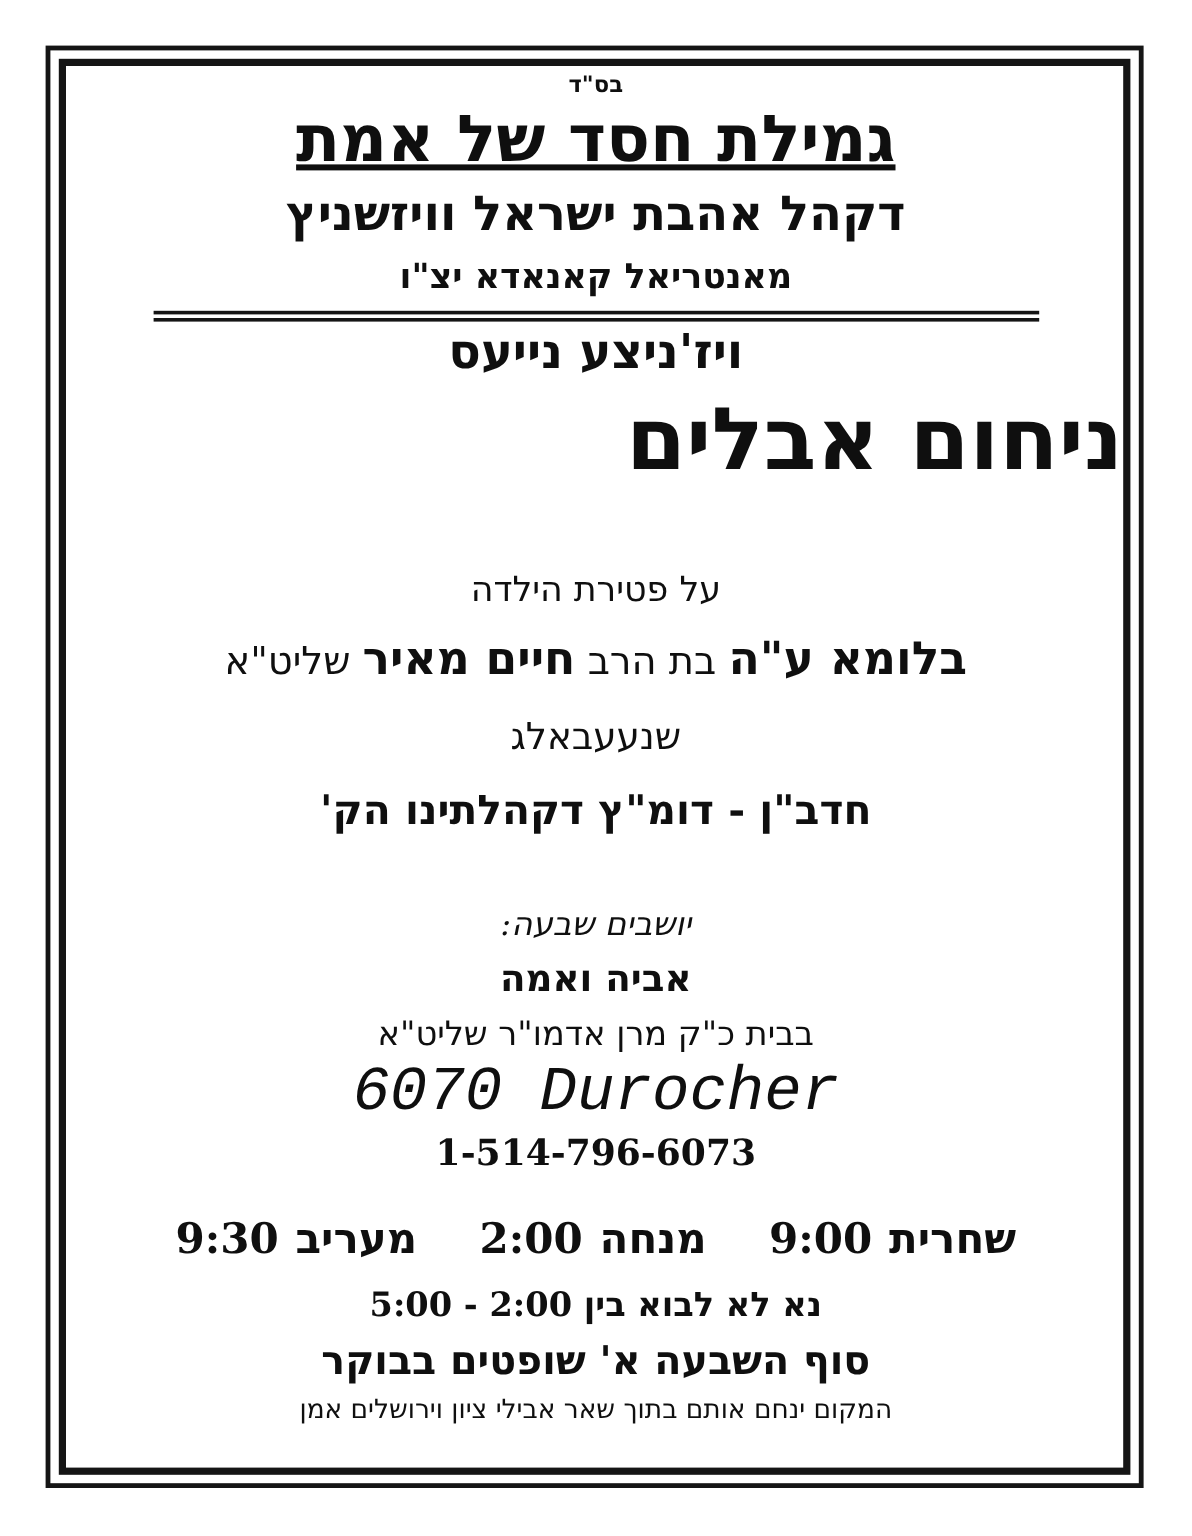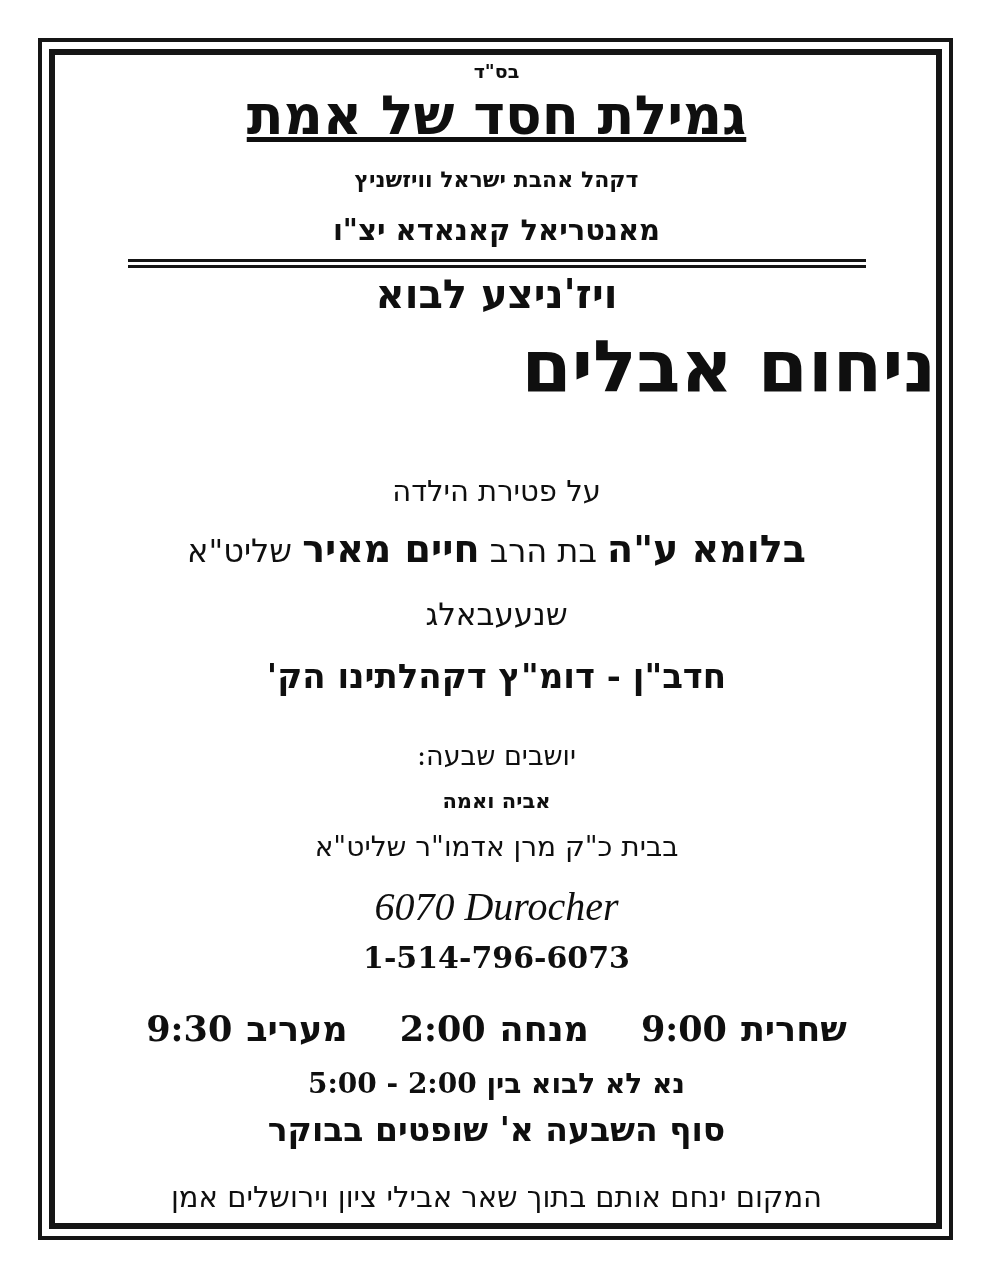--- a/index.html
+++ b/index.html
@@ -22,60 +22,60 @@
     border:6px solid #151515;
   }
 
   .content {
     position:absolute; left:57px; top:55px; width:879px;
     text-align:center; direction:rtl;
   }
 
   .bsd        { margin-top:4px;  font-size:19px; line-height:24px; font-weight:bold; }
   .org-title  { margin-top:2px;  font-size:54px; line-height:60px; font-weight:bold;text-decoration:underline; }
-  .org-line2  { margin-top:12px; font-size:22px; line-height:44px; font-weight:bold; }
+  .org-line2  { margin-top:12px; font-size:40px; line-height:44px; font-weight:bold; }
   .org-line3  { margin-top:10px; font-size:29px; line-height:38px; font-weight:bold; }
 
   .divider { margin:10px auto 0; width:738px; }
   .divider .rule-a { border-top:3px solid #151515; }
   .divider .rule-b { margin-top:3px; border-top:3px solid #151515; }
 
   .news-banner {
     margin-top:2px; font-size:40px; line-height:48px; font-weight:bold;
     font-family:"DejaVu Sans",sans-serif;
   }
   .main-title  { margin-top:4px;  font-size:72px; line-height:88px; font-weight:bold;text-align:right; }
 
   .intro       { margin-top:61px; font-size:29px; line-height:40px; }
   .deceased    { margin-top:12px; font-size:32px; line-height:52px; }
   .deceased .bold-name { font-weight:bold; font-size:38px; }
   .surname        { margin-top:16px; font-size:31px; line-height:42px; }
   .father-titles  { margin-top:18px; font-size:34px; line-height:46px; font-weight:bold; }
 
-  .shiva-label { margin-top:39px; font-size:27px; line-height:36px; }
-  .mourners    { margin-top:6px;  font-size:21px; line-height:42px; font-weight:bold; }
+  .shiva-label { margin-top:54px; font-size:27px; line-height:36px;font-style:italic; }
+  .mourners    { margin-top:6px;  font-size:31px; line-height:42px; font-weight:bold; }
   .location    { margin-top:6px;  font-size:28px; line-height:38px; }
   .address     {
-    margin-top:14px; font-size:40px; line-height:54px;
-    font-family:Liberation Serif, serif; font-style:italic; direction:ltr;
+    margin-top:3px; font-size:52px; line-height:54px;
+    font-family:Liberation Mono, monospace; font-style:italic; direction:ltr;
   }
   .phone       {
     margin-top:6px; font-size:30px; line-height:36px; font-weight:bold;
     font-family:"DejaVu Serif",serif; direction:ltr;
   }
 
   .times {
     margin-top:30px; font-size:35px; line-height:46px; font-weight:bold;
     display:flex; justify-content:center; gap:52px; direction:rtl;
   }
   .time-group { display:flex; gap:14px; direction:rtl; }
 
   .no-visit  { margin-top:13px; font-size:28px; line-height:38px; font-weight:bold; }
   .shiva-end { margin-top:5px; font-size:33px; line-height:44px; font-weight:bold; }
-  .closing   { margin-top:25px; font-size:29px; line-height:40px; }
+  .closing   { font-size:22px; line-height:40px; }
 </style>
 </head>
 <body>
 
 <div class="page">
 
   <div class="frame-outer"></div>
   <div class="frame-inner"></div>
 
   <div class="content">
@@ -84,21 +84,21 @@
 
     <div class="org-title">גמילת חסד של אמת</div>
     <div class="org-line2">דקהל אהבת ישראל וויזשניץ</div>
     <div class="org-line3">מאנטריאל קאנאדא יצ"ו</div>
 
     <div class="divider">
       <div class="rule-a"></div>
       <div class="rule-b"></div>
     </div>
 
-    <div class="news-banner">ויז'ניצע לבוא</div>
+    <div class="news-banner">ויז'ניצע נייעס</div>
     <div class="main-title">ניחום אבלים</div>
 
     <div class="intro">על פטירת הילדה</div>
 
     <div class="deceased">
       <span class="bold-name">בלומא ע"ה</span>
       <span>בת הרב</span>
       <span class="bold-name">חיים מאיר</span>
       <span>שליט"א</span>
     </div>

